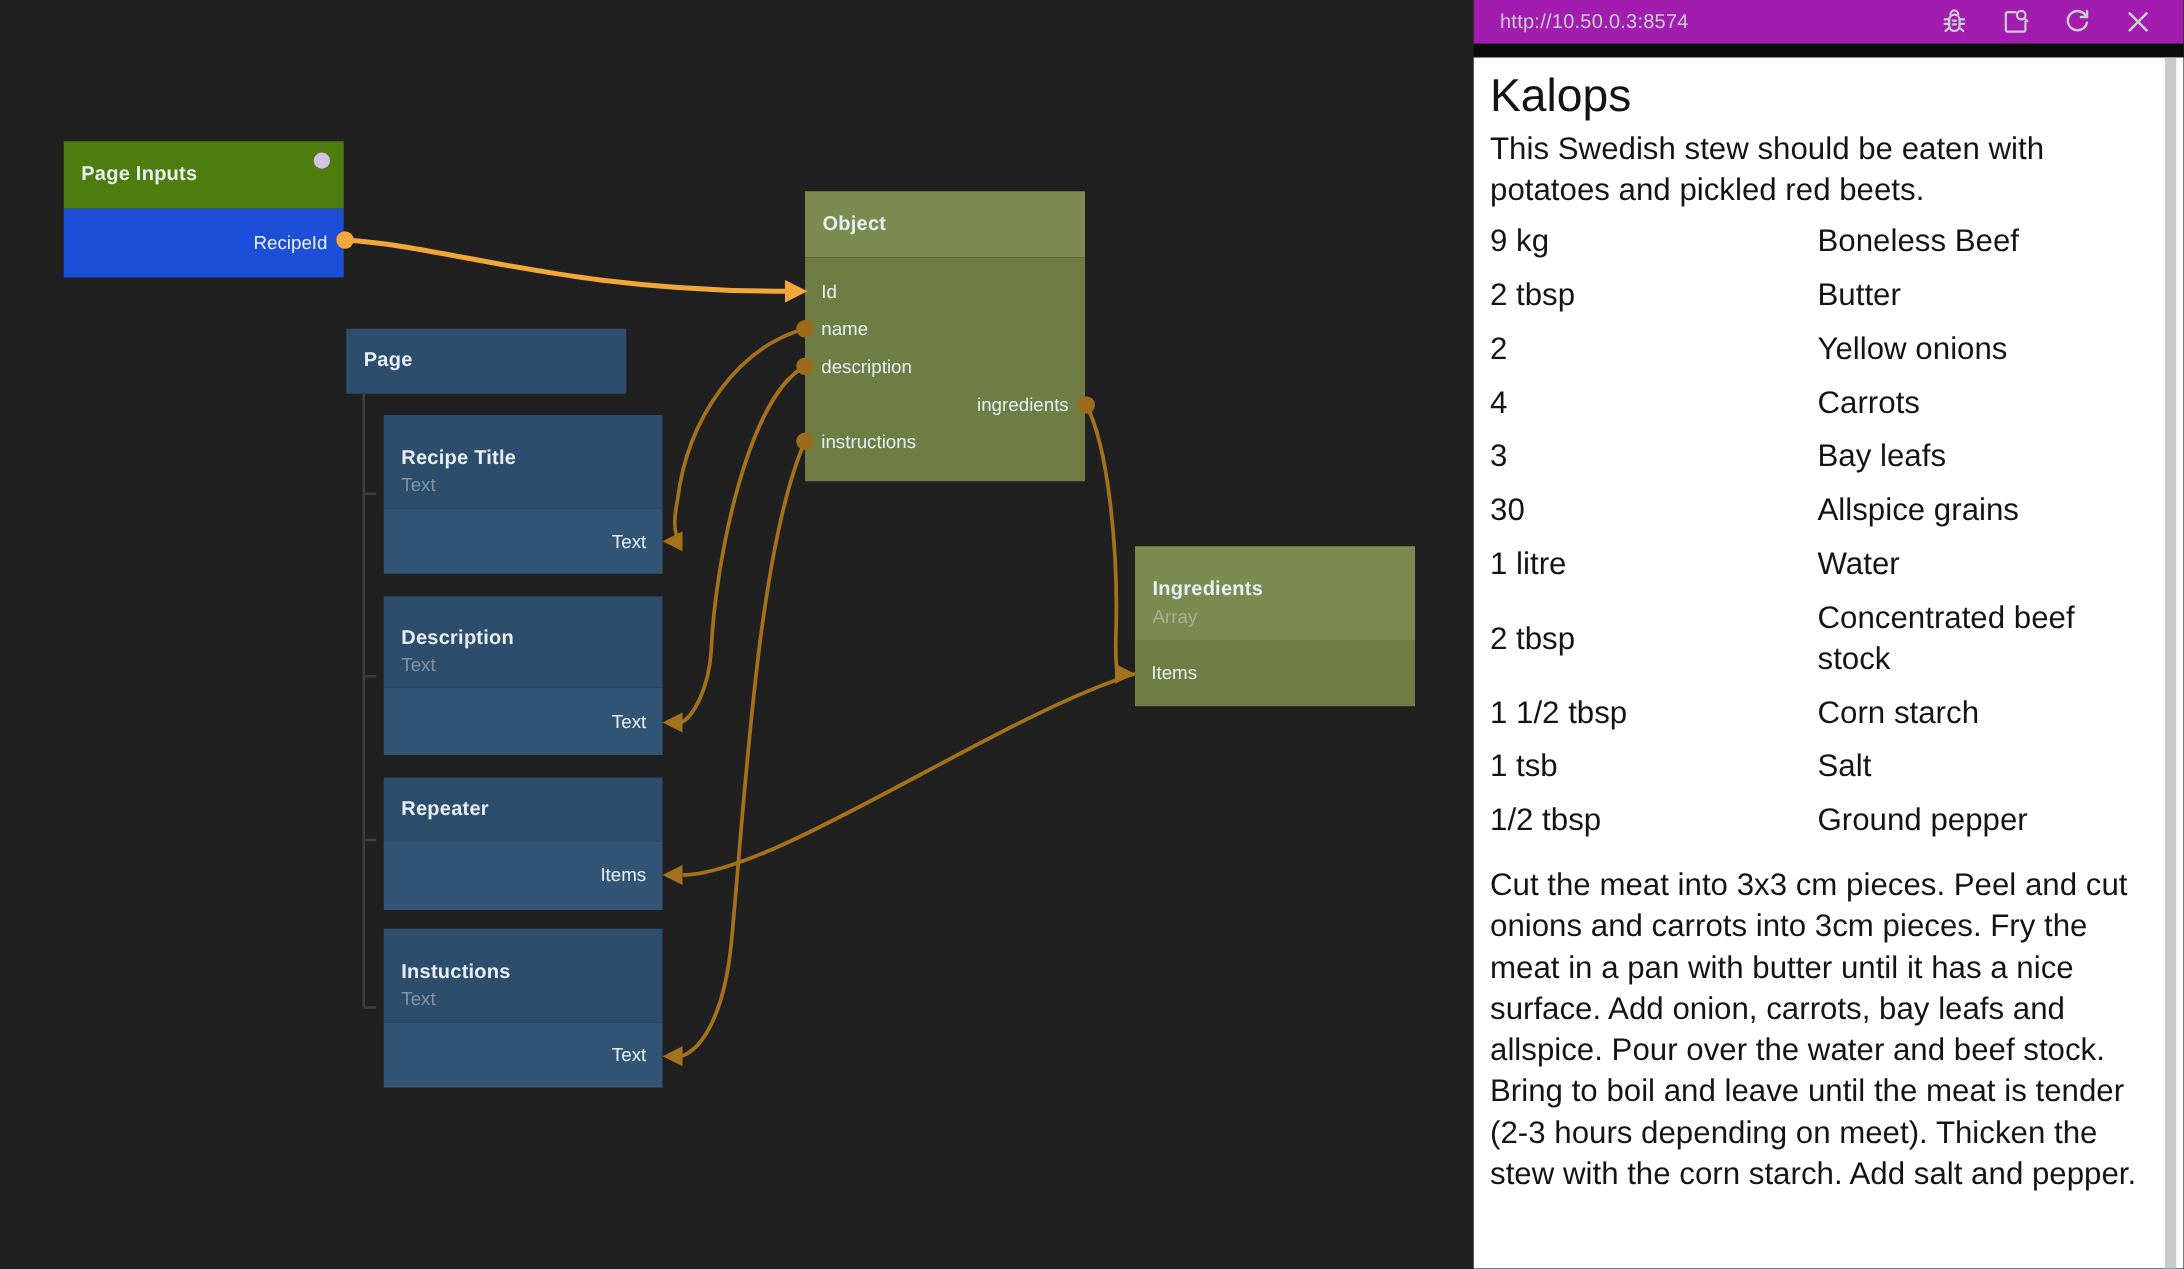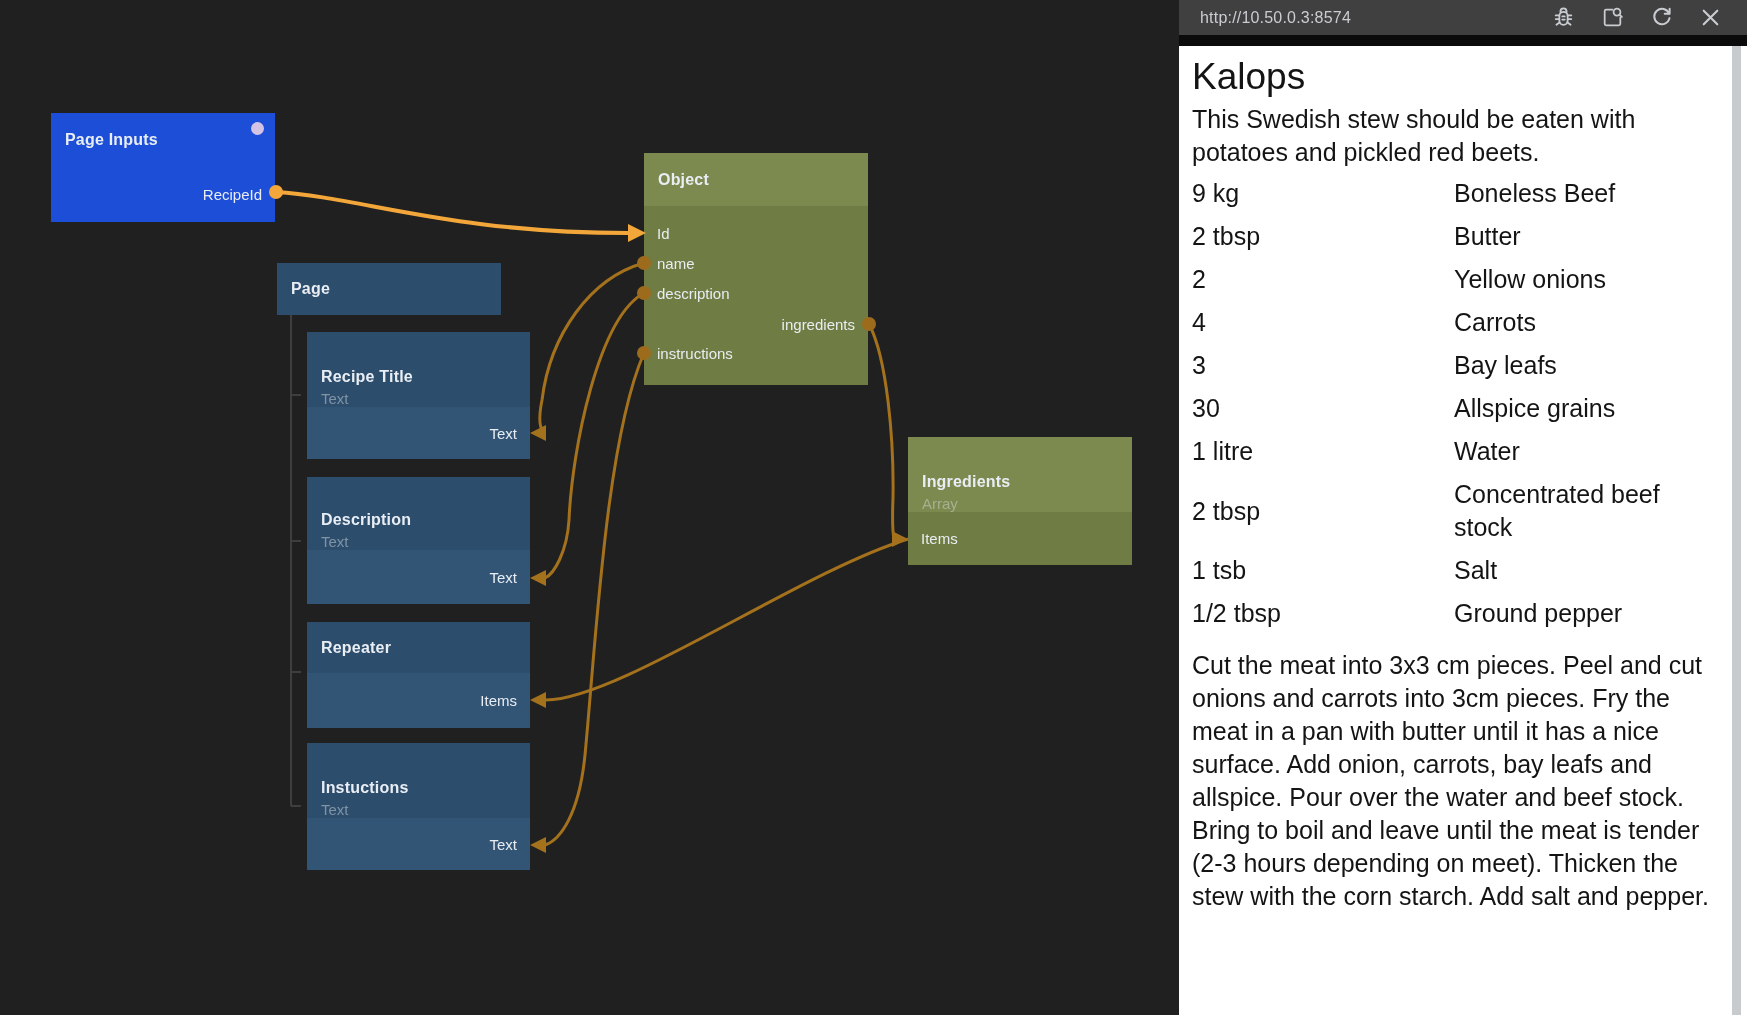--- a/index.html
+++ b/index.html
@@ -3,40 +3,40 @@
 <meta charset="utf-8">
 <style>
   html,body{margin:0;padding:0;background:#202021;font-family:"Liberation Sans",sans-serif;}
   #screen{position:relative;width:1747px;height:1015px;overflow:hidden;background:#202021;}
 
   
   .canvas{position:absolute;left:0;top:0;width:1179px;height:1015px;background:#202021;}
   .edges{position:absolute;left:0;top:0;z-index:3;pointer-events:none;}
   .node{position:absolute;box-sizing:border-box;z-index:2;}
   .nhead{display:flex;align-items:center;padding:0 14px;position:relative;box-sizing:border-box;}
-  .nhead.col{flex-direction:column;align-items:flex-start;justify-content:flex-end;}
+  .nhead.col{flex-direction:column;align-items:flex-start;justify-content:center;}
   .ntitle{font-size:16px;font-weight:700;color:#e9eef5;letter-spacing:.2px;}
   .nsub{font-size:15px;font-weight:400;margin-top:4px;}
   .nbody{position:relative;box-sizing:border-box;}
   .port{font-size:15px;font-weight:400;color:#e8edf2;white-space:nowrap;}
   .pl{position:absolute;left:13px;}
   .pr{position:absolute;right:13px;}
   .rowend{display:flex;align-items:center;justify-content:flex-end;padding:0 13px;height:100%;}
   .rowstart{display:flex;align-items:center;justify-content:flex-start;padding:0 13px;height:100%;}
 
   .blue  .nhead{background:#2d4d6c;}  .blue  .nbody{background:#325576;}
   .blue  .nsub{color:#8093a5;}
   .green .nhead{background:#7c8a50;}  .green .nbody{background:#6f7d44;}
   .green .nsub{color:#a6b08f;}
-  .purple .nhead{background:#1d4ed8;} .purple .nbody{background:#1d4ed8;}
+  .purple .nhead{background:#4d7c0f;} .purple .nbody{background:#1d4ed8;}
   .pi-dot{position:absolute;right:11px;top:9px;width:13px;height:13px;border-radius:50%;background:#d5c3e6;}
 
   
   .panel{position:absolute;left:1179px;top:0;width:568px;height:1015px;z-index:4;}
-  .phead{height:35px;background:#404040;display:flex;align-items:center;}
+  .phead{height:35px;background:#a21caf;display:flex;align-items:center;}
   .purl{color:#c9ccd1;font-size:16px;padding-left:21px;flex:1;letter-spacing:.2px;}
   .picons{display:flex;gap:24px;padding-right:24px;align-items:center;}
   .picons svg{display:block;}
   .psep{height:11px;background:#0b0b0b;}
   .pcontent{position:relative;height:969px;background:#ffffff;color:#141414;box-sizing:border-box;
             padding:8px 16px 0 13px;overflow:hidden;}
   .ptitle{font-size:37px;line-height:46px;font-weight:400;}
   .pdesc{font-size:25px;line-height:33px;margin-top:3px;width:538px;}
   .ing-list{margin-top:8px;}
   .ing-row{display:flex;align-items:center;margin-bottom:10px;font-size:25px;line-height:33px;}
@@ -250,20 +250,24 @@
           </div>
           <div class="ing-row">
             <span class="ing-qty">1 litre</span>
             <span class="ing-name">Water</span>
           </div>
           <div class="ing-row">
             <span class="ing-qty">2 tbsp</span>
             <span class="ing-name">Concentrated beef stock</span>
           </div>
           <div class="ing-row">
+            <span class="ing-qty">1 1/2 tbsp</span>
+            <span class="ing-name">Corn starch</span>
+          </div>
+          <div class="ing-row">
             <span class="ing-qty">1 tsb</span>
             <span class="ing-name">Salt</span>
           </div>
           <div class="ing-row">
             <span class="ing-qty">1/2 tbsp</span>
             <span class="ing-name">Ground pepper</span>
           </div>
         </div>
       <div class="pinstr">Cut the meat into 3x3 cm pieces. Peel and cut onions and carrots into 3cm pieces. Fry the meat in a pan with butter until it has a nice surface. Add onion, carrots, bay leafs and allspice. Pour over the water and beef stock. Bring to boil and leave until the meat is tender (2-3 hours depending on meet). Thicken the stew with the corn starch. Add salt and pepper.</div>
       <div class="scrollbar"></div>

